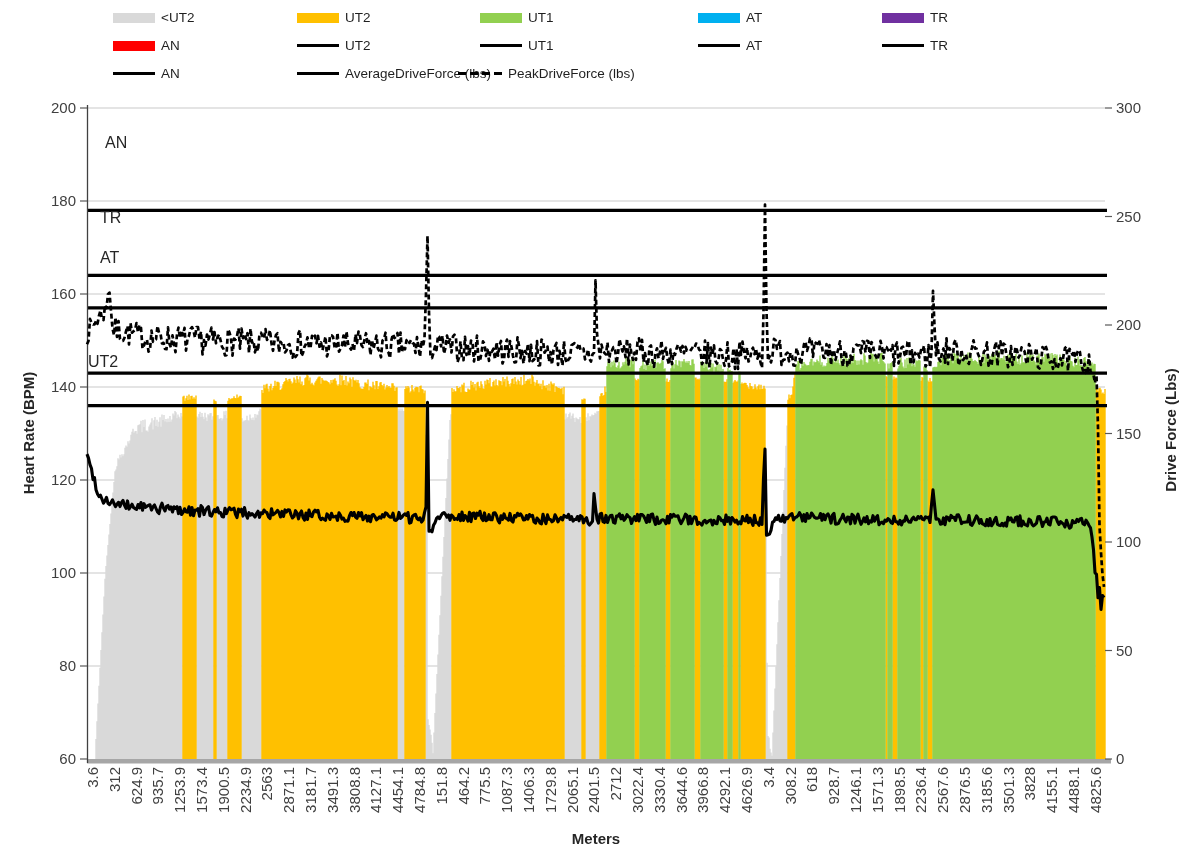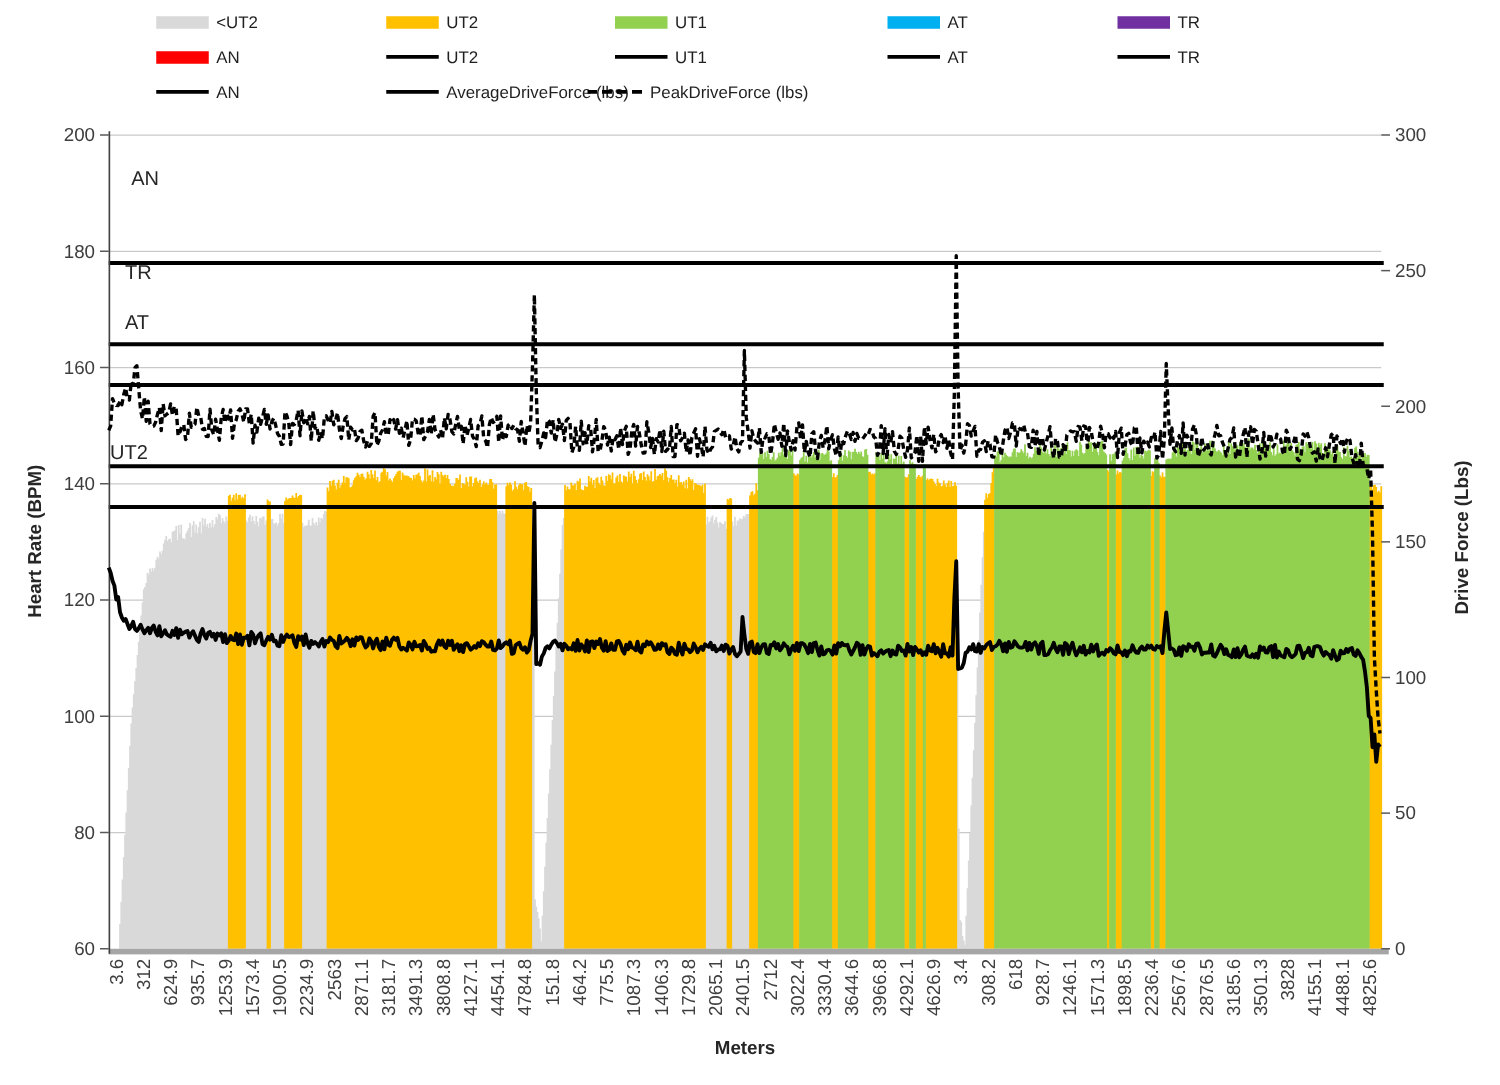--- a/index.html
+++ b/index.html
@@ -1,18 +1,18 @@
 <!DOCTYPE html>
 <html><head>
 <meta charset="utf-8">
 <style>
   html,body{margin:0;padding:0;background:#fff;}
   .stage{position:relative;width:1200px;height:868px;background:#fff;overflow:hidden;
          font-family:"Liberation Sans", sans-serif;}
-  #legend{position:absolute;left:12px;top:0;width:1109px;height:96px;padding-left:28px;}
+  #legend{position:absolute;left:0;top:0;width:1109px;height:96px;padding-left:28px;}
   .leg{position:absolute;display:flex;align-items:center;font-size:13.5px;color:#1f1f1f;white-space:nowrap;}
   .leg .sw{display:inline-block;margin-right:6px;}
   .sw-box{width:42px;height:10px;}
   .sw-line{width:42px;height:3.5px;background:#000;}
   .sw-dash{width:44px;height:3.5px;
     background:repeating-linear-gradient(90deg,#000 0 8px,transparent 8px 12px);}
   #chart{position:absolute;left:0;top:0;}
   .ytitle{position:absolute;font-weight:bold;font-size:15px;color:#262626;white-space:nowrap;}
   #ltitle{left:28px;top:433px;transform:translate(-50%,-50%) rotate(-90deg);}
   #rtitle{left:1170px;top:430px;transform:translate(-50%,-50%) rotate(-90deg);}

